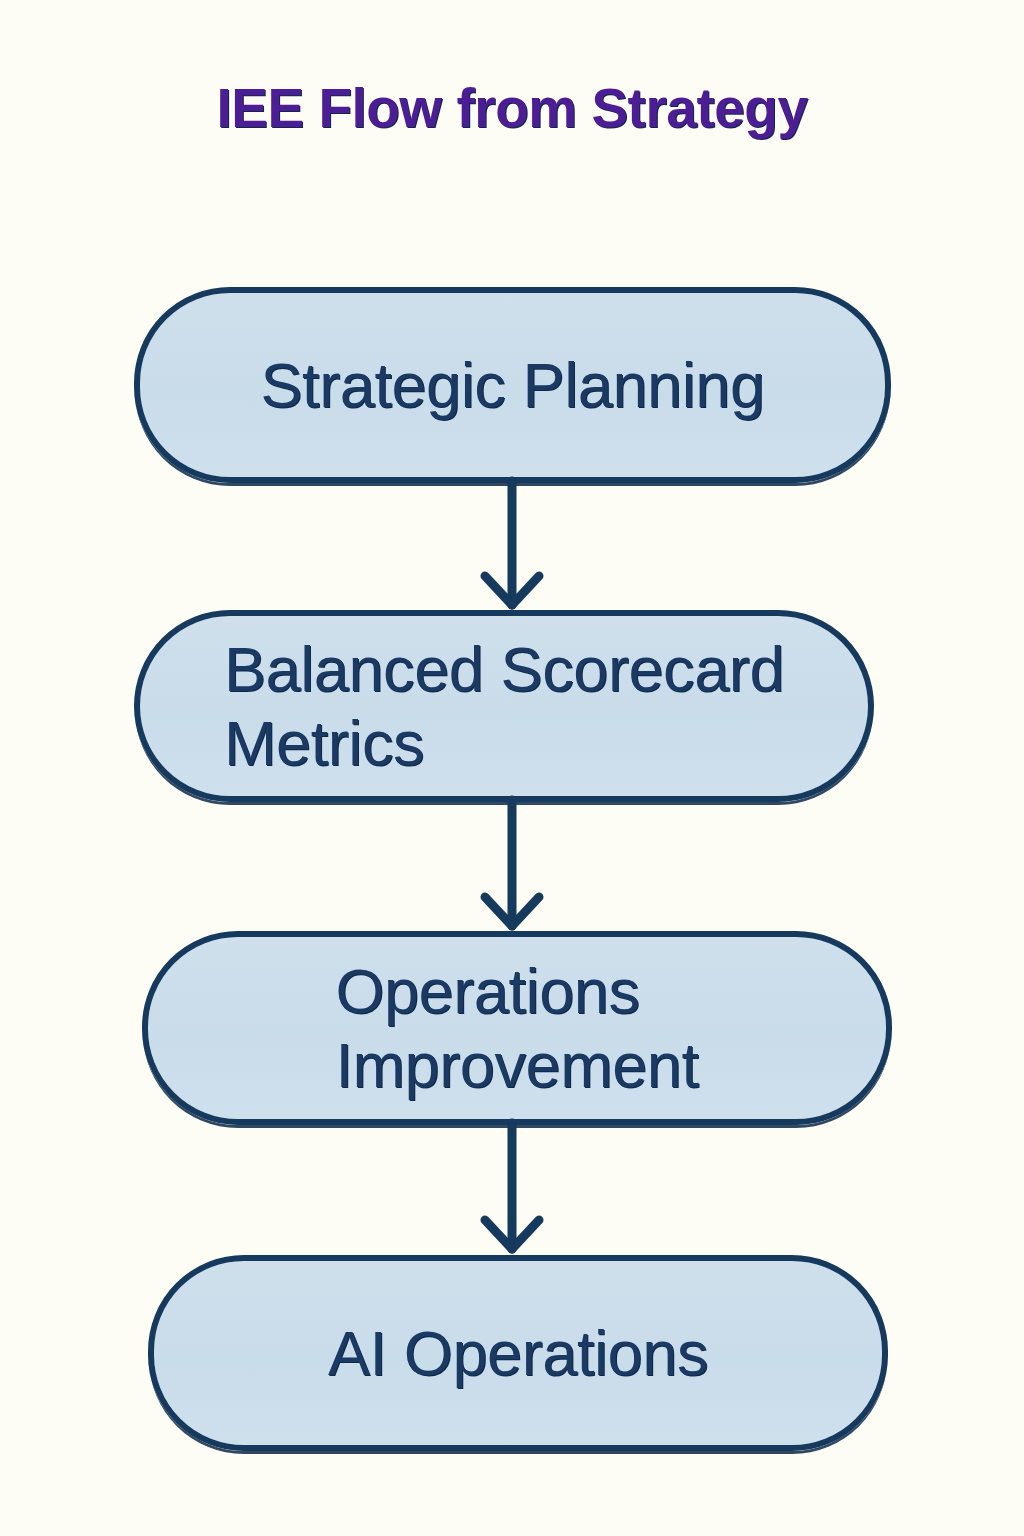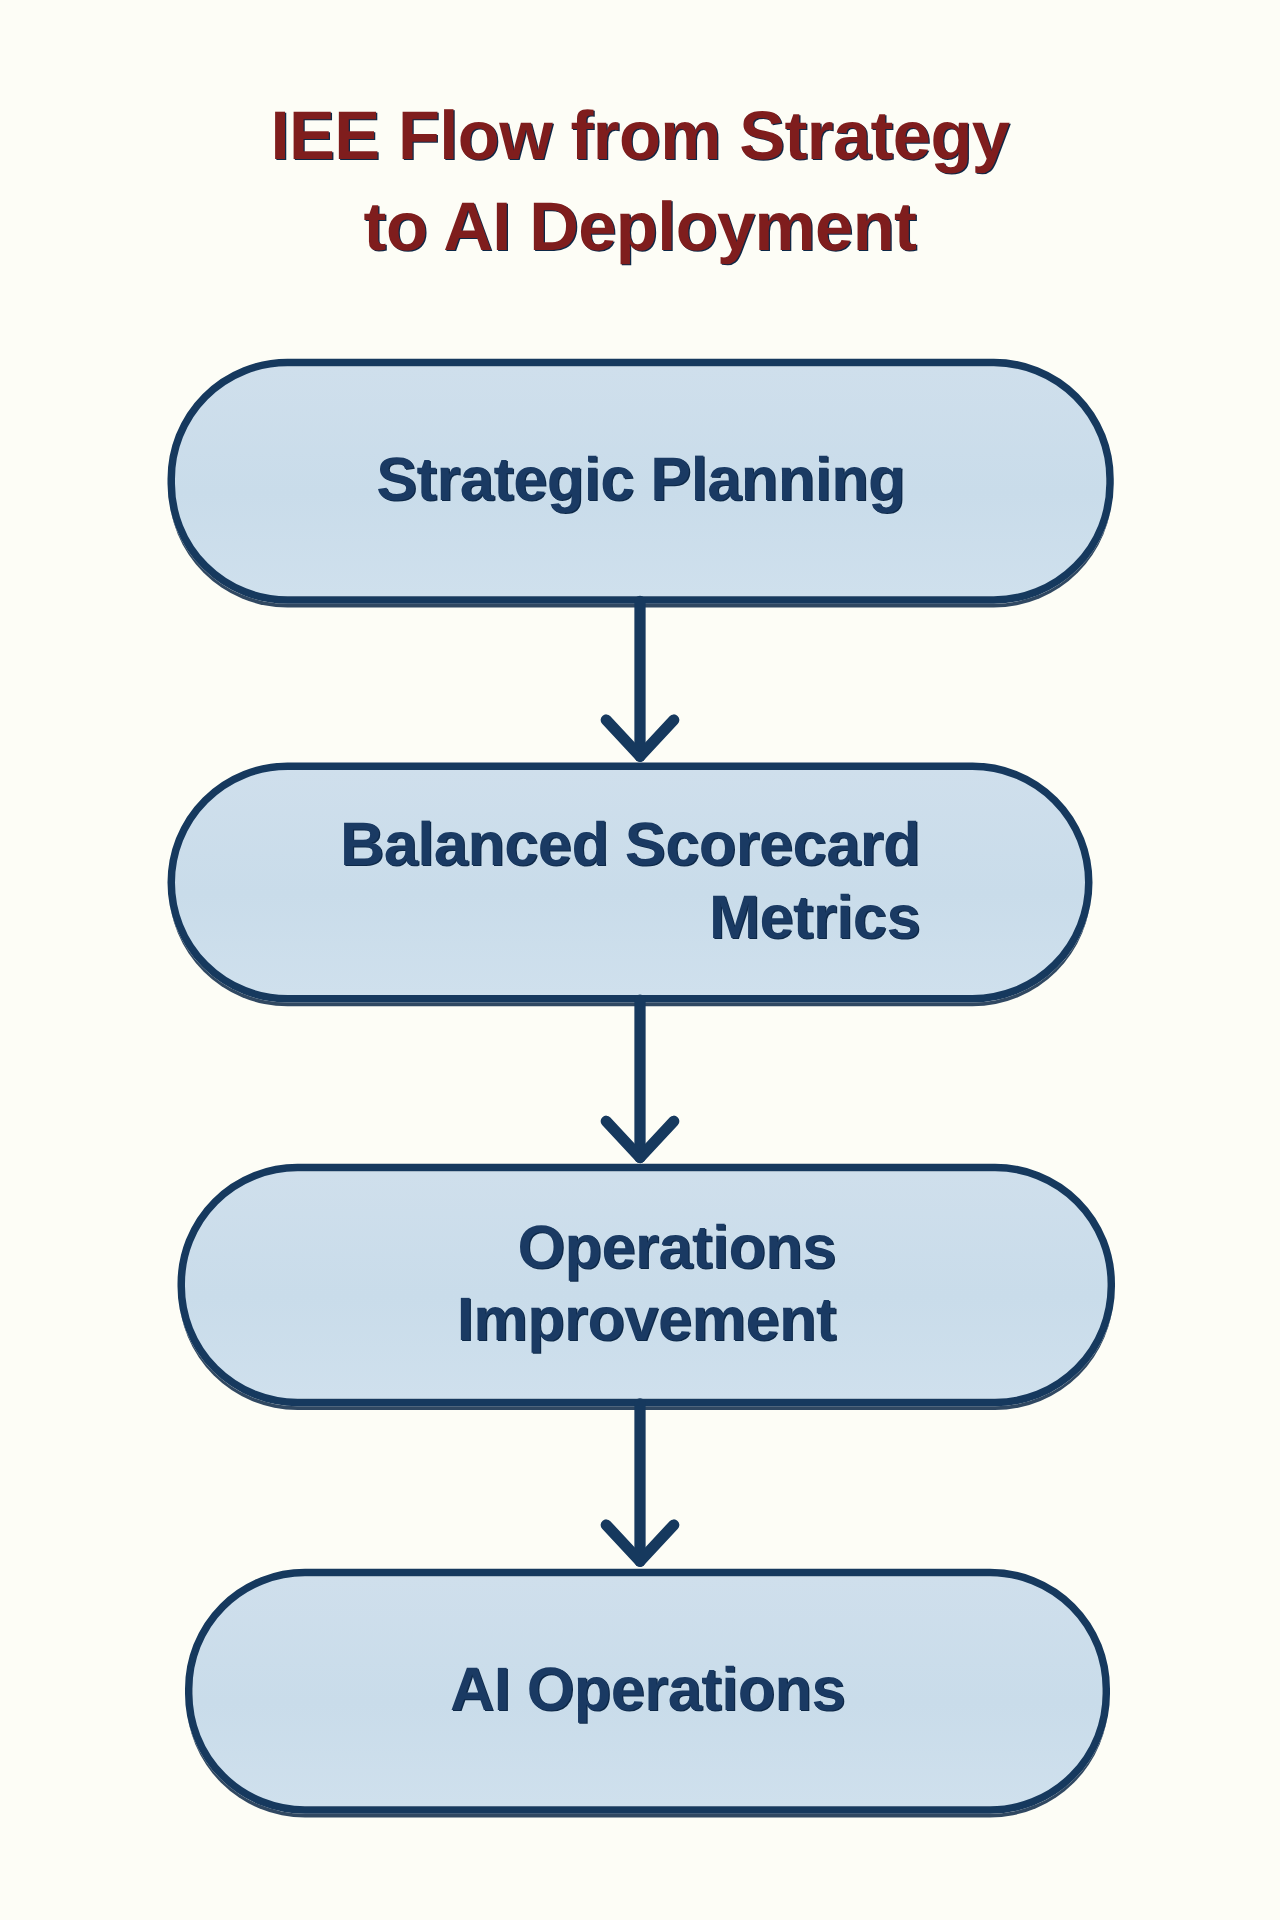--- a/index.html
+++ b/index.html
@@ -25,45 +25,45 @@
   .chart-title {
     position: absolute;
     left: 0;
     top: 72px;
     width: 1024px;
     text-align: center;
     font-size: 55px;
     line-height: 1.33;
     font-weight: bold;
     letter-spacing: -0.5px;
-    color: #7f1d1d;
+    color: #4c1d95;
     text-shadow: 1px 1px 0 #0d2847;
   }
   .chart-title .title-line {
     display: block;
   }
 
   
   .flow-node {
     position: absolute;
     box-sizing: border-box;
     background: linear-gradient(180deg, #cfdfec 0%, #c9dcea 55%, #cfe0ed 100%);
     border: 6px solid #16395e;
     border-radius: 96px;
     display: flex;
     align-items: center;
     justify-content: center;
     box-shadow: 0 4px 0 -1px rgba(12, 40, 72, 0.85);
   }
   .flow-node-label {
-    font-size: 49px;
-    font-weight: bold;
+    font-size: 63px;
+    font-weight: normal;
     line-height: 1.18;
     color: #1a3a63;
-    text-align: right;
+    text-align: left;
     letter-spacing: -0.4px;
     text-shadow: 1px 1px 0 #0d2847;
     padding: 0 26px;
     white-space: pre-line;
   }
 
   #node-0 { left: 134px;  top: 287px;  width: 757px; height: 196px; }
   #node-1 { left: 134px;  top: 610px;  width: 740px; height: 192px; }
   #node-2 { left: 142px;  top: 931px;  width: 750px; height: 194px; }
   #node-3 { left: 148px;  top: 1255px; width: 740px; height: 196px; }
@@ -84,21 +84,20 @@
     overflow: visible;
   }
 </style>
 </head>
 <body>
 
 <div id="flowchart-canvas">
 
   <div class="chart-title">
     <span class="title-line">IEE Flow from Strategy</span>
-    <span class="title-line">to AI Deployment</span>
   </div>
 
   <div class="flow-node" id="node-0">
     <span class="flow-node-label">Strategic Planning</span>
   </div>
 
   <div class="flow-arrow" id="arrow-0">
     <svg viewBox="0 0 120 132" preserveAspectRatio="none" aria-hidden="true">
       <g fill="none" stroke="#16395e" stroke-width="9" stroke-linecap="round" stroke-linejoin="round">
         <line x1="60" y1="0" x2="60" y2="124"></line>

